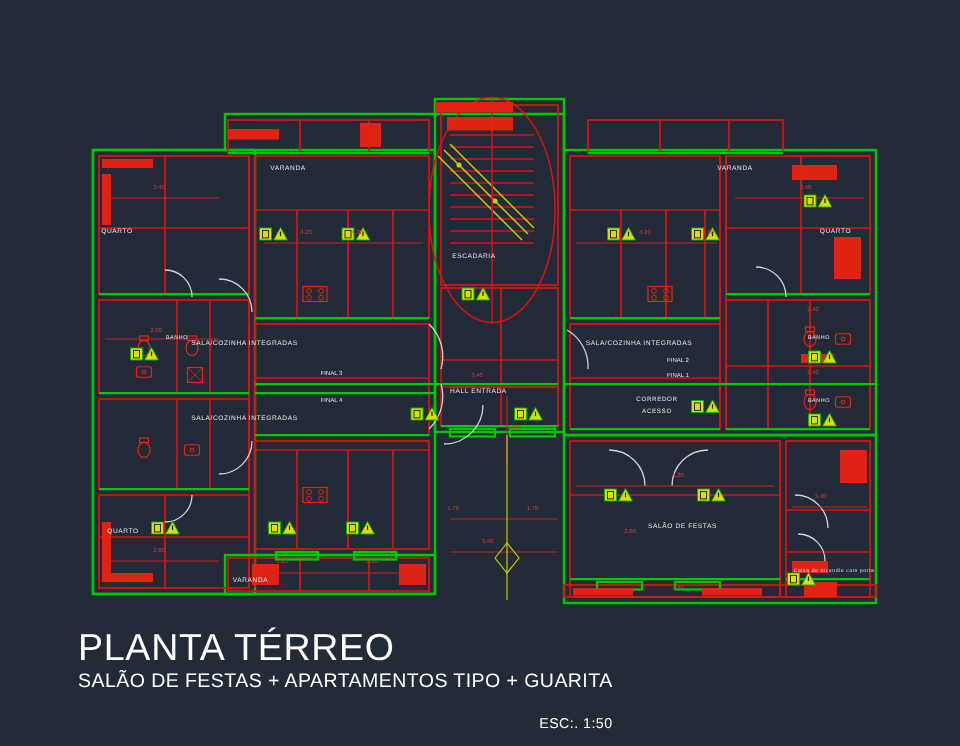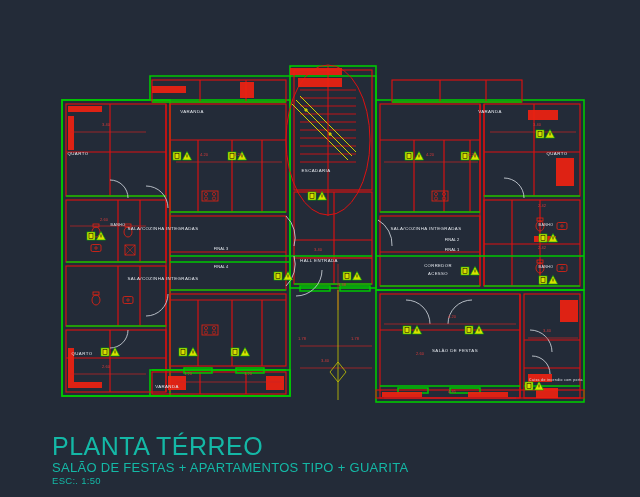--- a/index.html
+++ b/index.html
@@ -1,25 +1,25 @@
 <!DOCTYPE html>
 <html><head>
 <meta charset="utf-8">
 <title>Planta Térreo - CAD</title>
 <style>
   html,body{margin:0;padding:0;background:#232b38;}
   body{width:640px;height:497px;overflow:hidden;
        font-family:"Liberation Sans",sans-serif;}
   #canvas{position:relative;width:640px;height:497px;background:#232b38;}
   svg{position:absolute;top:0;left:0;}
-  .ttl{position:absolute;left:52px;top:433px;color:#14b8a6;}
+  .ttl{position:absolute;left:52px;top:419px;color:#ffffff;}
   .ttl .t1{font-size:25px;letter-spacing:.5px;line-height:26px;
            font-family:"Liberation Sans",sans-serif;font-weight:400;}
   .ttl .t2{font-size:13px;letter-spacing:.3px;margin-top:1px;}
-  .ttl .t3{font-size:9.5px;letter-spacing:.3px;margin-top:0;}
+  .ttl .t3{font-size:9.5px;letter-spacing:.3px;margin-top:16px;text-align:right;}
 </style>
 </head>
 <body>
 
 <div id="canvas">
 
 <svg width="640" height="497" viewBox="0 0 640 497">
   <defs>
     <g id="wc-fixture">
       <ellipse cx="0" cy="0" rx="4" ry="5" fill="none" stroke="#ee2211" stroke-width=".8"></ellipse>

